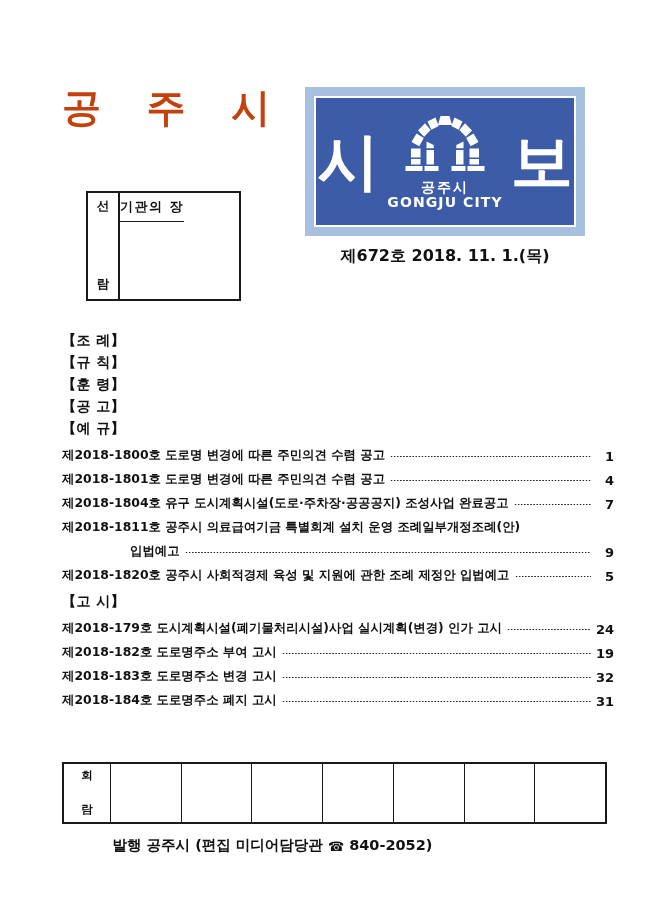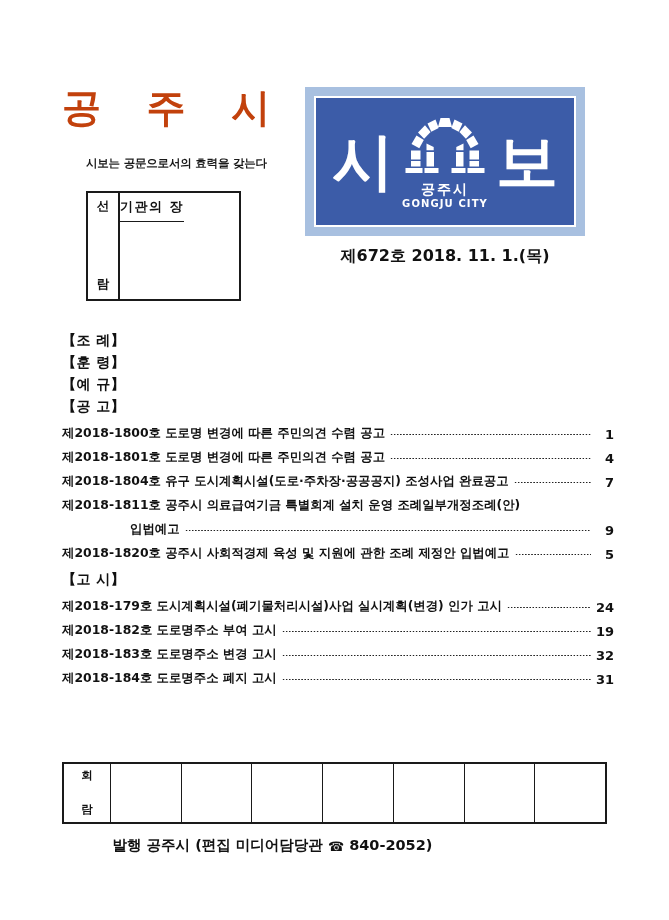--- a/index.html
+++ b/index.html
@@ -140,21 +140,21 @@
   .emblem-city-ko {
     color: #ffffff;
     font-size: 14px;
     font-weight: bold;
     letter-spacing: 2px;
     line-height: 1.15;
     margin-top: 1px;
   }
   .emblem-city-en {
     color: #ffffff;
-    font-size: 10px;
+    font-size: 14px;
     font-weight: bold;
     letter-spacing: 1.1px;
     line-height: 1.1;
   }
 
   .issue-line {
     position: absolute;
     left: 305px;
     top: 168px;
     width: 280px;
@@ -271,21 +271,20 @@
 </style>
 </head>
 <body>
 
 <div class="page">
 
   <div class="masthead">
 
     <div class="city-title">공 주 시</div>
 
-    <div class="tagline">시보는 공문으로서의 효력을 갖는다</div>
 
     <div class="approval-box">
       <div class="approval-left">
         <span>선</span>
         <span>람</span>
       </div>
       <div class="approval-right">
         <div class="approval-head">기관의 장</div>
         <div class="approval-body"></div>
       </div>
@@ -329,23 +328,24 @@
         </div>
         <div class="emblem-ko">보</div>
       </div>
     </div>
 
     <div class="issue-line">제672호  2018. 11.   1.(목)</div>
   </div>
 
   <div class="contents">
       <div class="section-head">【조  례】</div>
+      <div class="section-head">【규  칙】</div>
       <div class="section-head">【훈  령】</div>
+      <div class="section-head">【공  고】</div>
       <div class="section-head">【예  규】</div>
-      <div class="section-head">【공  고】</div>
       <div class="toc-row">
         <span class="toc-text">제2018-1800호  도로명 변경에 따른 주민의견 수렴 공고</span>
         <span class="toc-dots"></span>
         <span class="toc-page">1</span>
       </div>
       <div class="toc-row">
         <span class="toc-text">제2018-1801호  도로명 변경에 따른 주민의견 수렴 공고</span>
         <span class="toc-dots"></span>
         <span class="toc-page">4</span>
       </div>

